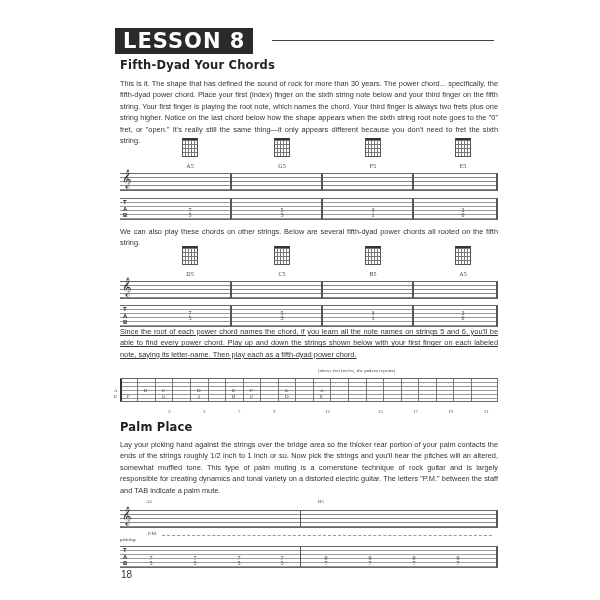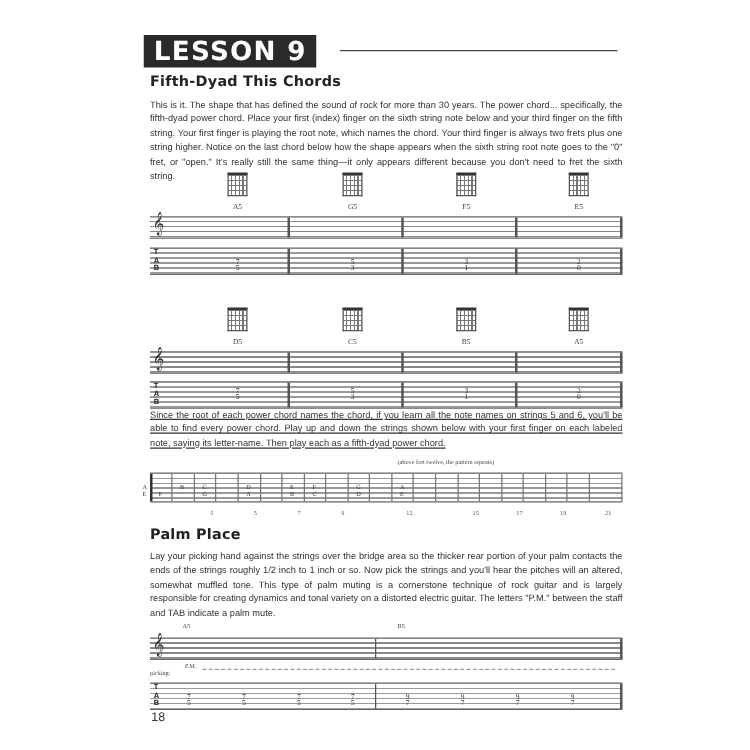--- a/index.html
+++ b/index.html
@@ -30,24 +30,24 @@
   .caption{position:absolute;left:318px;top:368px;font-size:5px;font-family:"Liberation Serif",serif;color:#444;}
   .page-number{position:absolute;left:121px;top:569px;font-size:10px;color:#333;}
   .pm{position:absolute;font-size:5px;color:#444;font-family:"Liberation Serif",serif;}
   .pm-line{position:absolute;height:0;border-top:1px dashed #999;}
 </style>
 </head>
 <body>
 
 <div class="page">
 
-  <div class="lesson-bar">LESSON 9</div>
+  <div class="lesson-bar">LESSON 8</div>
   <div class="lesson-rule"></div>
 
-  <div class="section-title" style="top:58px;">Fifth-Dyad This Chords</div>
+  <div class="section-title" style="top:58px;">Fifth-Dyad Your Chords</div>
   <div class="para" style="top:78px;">This is it. The shape that has defined the sound of rock for more than 30 years. The power chord... specifically, the fifth-dyad power chord. Place your first (index) finger on the sixth string note below and your third finger on the fifth string. Your first finger is playing the root note, which names the chord. Your third finger is always two frets plus one string higher. Notice on the last chord below how the shape appears when the sixth string root note goes to the "0" fret, or "open." It's really still the same thing—it only appears different because you don't need to fret the sixth string.</div>
 
   <div class="staff-block" style="top:138px;height:85px;">
     <div class="chord-cell" style="left:50px;">
         <div class="chord-grid"></div>
         <div class="chord-name">A5</div>
       </div>
     <div class="chord-cell" style="left:142px;">
         <div class="chord-grid"></div>
         <div class="chord-name">G5</div>
@@ -82,20 +82,21 @@
       <span class="note" style="left:65px;top:13px;">5</span>
       <span class="note" style="left:157px;top:8px;">5</span>
       <span class="note" style="left:157px;top:13px;">3</span>
       <span class="note" style="left:248px;top:8px;">3</span>
       <span class="note" style="left:248px;top:13px;">1</span>
       <span class="note" style="left:338px;top:8px;">2</span>
       <span class="note" style="left:338px;top:13px;">0</span>
     </div>
   </div>
 
+  <div class="para" style="top:226px;">We can also play these chords on other strings. Below are several fifth-dyad power chords all rooted on the fifth string.</div>
 
   <div class="staff-block" style="top:246px;height:80px;">
     <div class="chord-cell" style="left:50px;">
         <div class="chord-grid"></div>
         <div class="chord-name">D5</div>
       </div>
     <div class="chord-cell" style="left:142px;">
         <div class="chord-grid"></div>
         <div class="chord-name">C5</div>
       </div>

